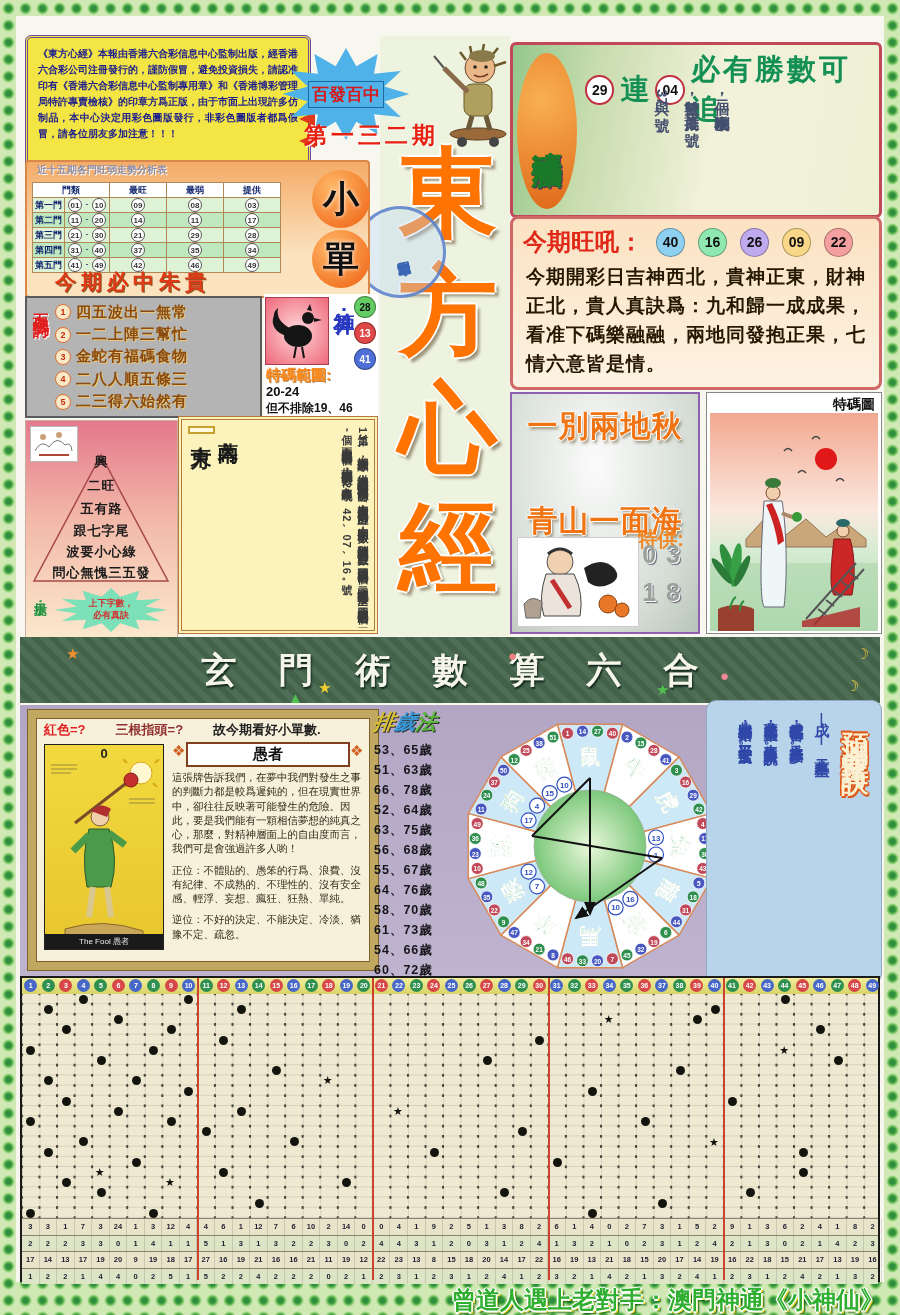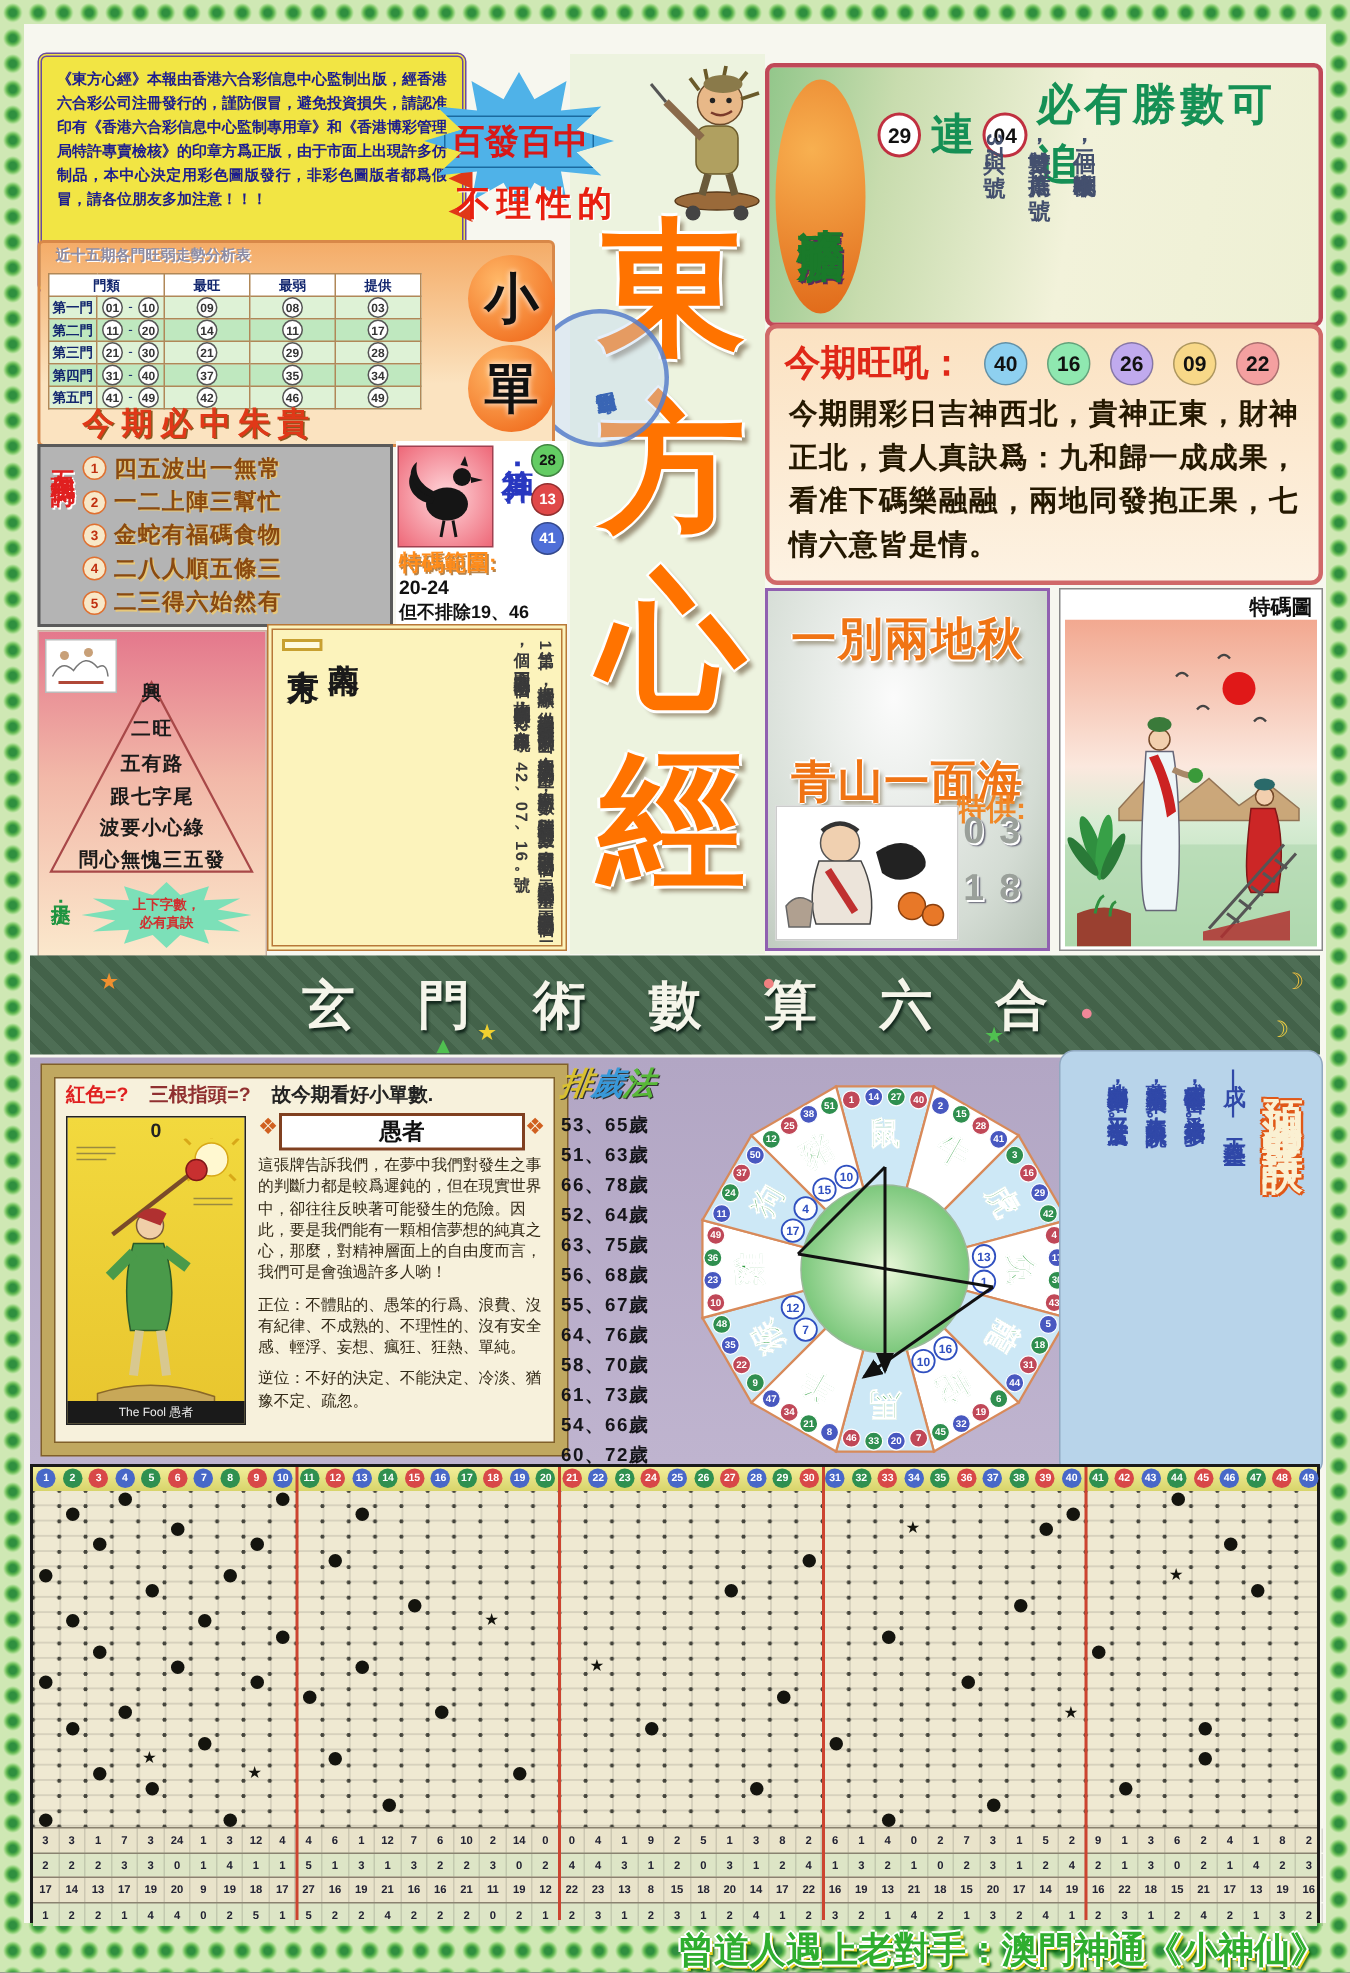--- a/index.html
+++ b/index.html
@@ -9,21 +9,21 @@
     background-size:17px 17px;
     font-family:"Liberation Sans","DejaVu Sans",sans-serif;}
   #page{position:absolute;left:16px;top:16px;width:868px;height:1266px;background:#f7f7ef;}
   .abs{position:absolute;}
   
   #disclaimer{left:9px;top:19px;width:286px;height:161px;background:#f2e544;border:3px double #6a4aa0;border-radius:6px;
     padding:8px 10px;box-sizing:border-box;font-size:10px;font-weight:bold;color:#1d1d8e;line-height:1.6;text-align:justify;}
   .red-arrow{width:0;height:0;border-top:7px solid rgba(0,0,0,0);border-bottom:7px solid rgba(0,0,0,0);border-right:16px solid #e03818;}
   #starburst{left:264px;top:30px;width:132px;height:96px;display:flex;align-items:center;justify-content:center;
     background:#4fb2e8;clip-path:polygon(50% 2%,57.8% 21%,74% 8.4%,71.2% 28.8%,91.6% 26%,79% 42.2%,98% 50%,79% 57.8%,91.6% 74%,71.2% 71.2%,74% 91.6%,57.8% 79%,50% 98%,42.2% 79%,26% 91.6%,28.8% 71.2%,8.4% 74%,21% 57.8%,2% 50%,21% 42.2%,8.4% 26%,28.8% 28.8%,26% 8.4%,42.2% 21%);}
-  #starburst span{color:#d81818;font-size:23px;font-weight:bold;background:#4fb2e8;padding:1px 3px;border:1px solid #1a6aa0;}
+  #starburst span{color:#d81818;font-size:17px;font-weight:bold;background:#4fb2e8;padding:1px 3px;border:1px solid #1a6aa0;}
   #issue{left:288px;top:104px;font-size:23px;font-weight:bold;color:#e82010;letter-spacing:4px;text-shadow:1px 1px 0 #fff;}
   #title-bg{left:364px;top:20px;width:130px;height:600px;background:#edf3df;}
   #main-title{left:372px;top:120px;width:120px;text-align:center;}
   .tchar{font-family:"Liberation Serif","DejaVu Serif",serif;font-size:98px;line-height:1.2;font-weight:bold;color:#ff7300;
     text-shadow:-2px 0 #fff,2px 0 #fff,0 -2px #fff,0 2px #fff,4px 4px 3px rgba(60,30,0,.45);}
   #seal{left:338px;top:190px;width:86px;height:86px;border:3px solid rgba(80,120,200,.8);border-radius:50%;
     background:rgba(190,215,245,.4);display:flex;align-items:center;justify-content:center;transform:rotate(-12deg);}
   #seal span{writing-mode:vertical-rl;font-size:13px;font-weight:bold;color:#3a66b5;}
   
   #analysis{left:9px;top:144px;width:341px;height:134px;background:linear-gradient(180deg,#f4ac68,#fbe3c0 70%);border:2px solid #d88848;border-radius:4px;}
@@ -105,21 +105,21 @@
   #banner{left:4px;top:621px;width:860px;height:66px;background:
     repeating-linear-gradient(45deg,rgba(255,255,255,.04) 0 6px,rgba(0,0,0,.06) 6px 12px),#47684e;
     display:flex;align-items:center;justify-content:center;overflow:hidden;}
   .bchar{font-family:"Liberation Serif","DejaVu Serif",serif;font-size:35px;font-weight:bold;color:#f5f5ea;
     margin:0 21px;text-shadow:1px 2px 2px #10241a;}
   .bstar{position:absolute;font-size:15px;}
   
   #midbg{left:4px;top:689px;width:860px;height:271px;background:linear-gradient(180deg,#b2a6c4,#bfb4cf);}
   #tarot{left:12px;top:694px;width:350px;height:260px;background:#f7f1dc;border:8px solid #c0a860;outline:1px solid #80602a;box-sizing:border-box;
     box-shadow:inset 0 0 0 1px #80602a;}
-  #tr-head{position:absolute;left:8px;top:3px;right:4px;display:flex;gap:14px;white-space:nowrap;}
+  #tr-head{position:absolute;left:8px;top:3px;right:4px;display:flex;gap:30px;white-space:nowrap;}
   #tr-q1{font-size:13px;font-weight:bold;color:#e02020;}
   #tr-q2{font-size:13px;font-weight:bold;color:#903030;}
   #tr-concl{font-size:13px;font-weight:bold;color:#222;}
   #tr-card{position:absolute;left:8px;top:26px;width:118px;height:204px;background:linear-gradient(#f2d93e,#e8c52e);border:1px solid #222;}
   #tr-cardnum{position:absolute;top:1px;width:100%;text-align:center;font-size:13px;font-weight:bold;color:#222;}
   #tr-caption{position:absolute;bottom:0;width:100%;height:15px;background:#1a1a1a;color:#eee;font-size:8px;display:flex;align-items:center;justify-content:center;text-align:right;}
   #tr-titlebar{position:absolute;left:150px;top:24px;width:160px;height:21px;background:#fff;border:2px solid #804020;
     display:flex;align-items:center;justify-content:center;font-size:15px;font-weight:bold;color:#111;}
   .diamond{position:absolute;top:24px;font-size:15px;color:#d06020;}
   #tr-text{position:absolute;left:136px;top:52px;right:6px;bottom:4px;font-size:10.5px;color:#332a18;line-height:1.36;overflow:hidden;}
@@ -185,21 +185,21 @@
     <path d="M24 34 L14 22" stroke="#555" stroke-width="2"></path>
     <circle cx="60" cy="34" r="15" fill="#e8b888" stroke="#6a4a2a"></circle>
     <path d="M46 26 L40 18 M52 22 L50 12 M62 20 L64 10 M70 24 L78 14 M74 32 L86 28" stroke="#6a5a2a" stroke-width="2.5"></path>
     <ellipse cx="62" cy="22" rx="13" ry="6" fill="#8a7a4a"></ellipse>
     <circle cx="55" cy="33" r="1.8" fill="#222"></circle>
         <circle cx="66" cy="33" r="1.8" fill="#222"></circle>
     <path d="M54 41 Q61 45 68 40" stroke="#7a3a2a" stroke-width="1.6" fill="none"></path>
     <path d="M52 82 L48 96 M66 82 L70 96" stroke="#6a5a3a" stroke-width="5"></path>
   </svg>
 
-  <div id="issue" class="abs">不理性的</div>
+  <div id="issue" class="abs">第一三二期</div>
 
   <div id="main-title" class="abs">
         <div class="tchar">東</div>
         <div class="tchar">方</div>
         <div class="tchar">心</div>
         <div class="tchar">經</div>
       </div>
   <div id="seal" class="abs">
         <span>監制專用章</span>
       </div>

